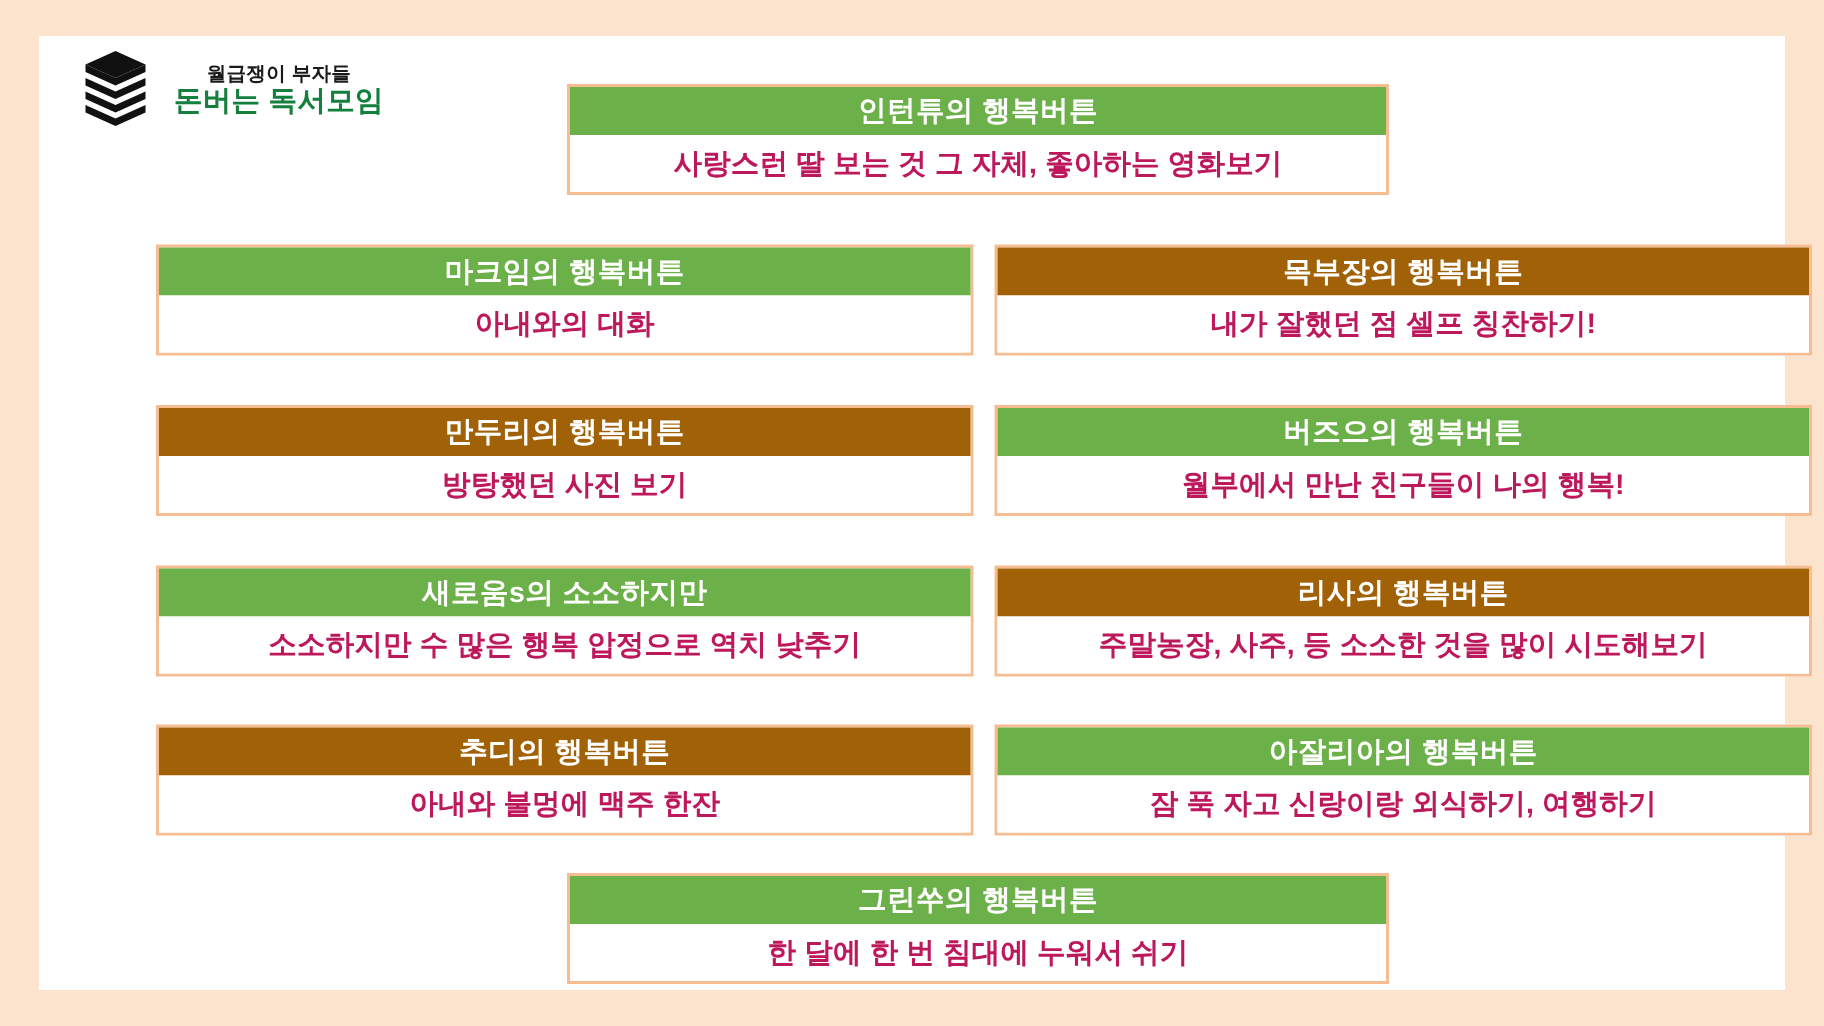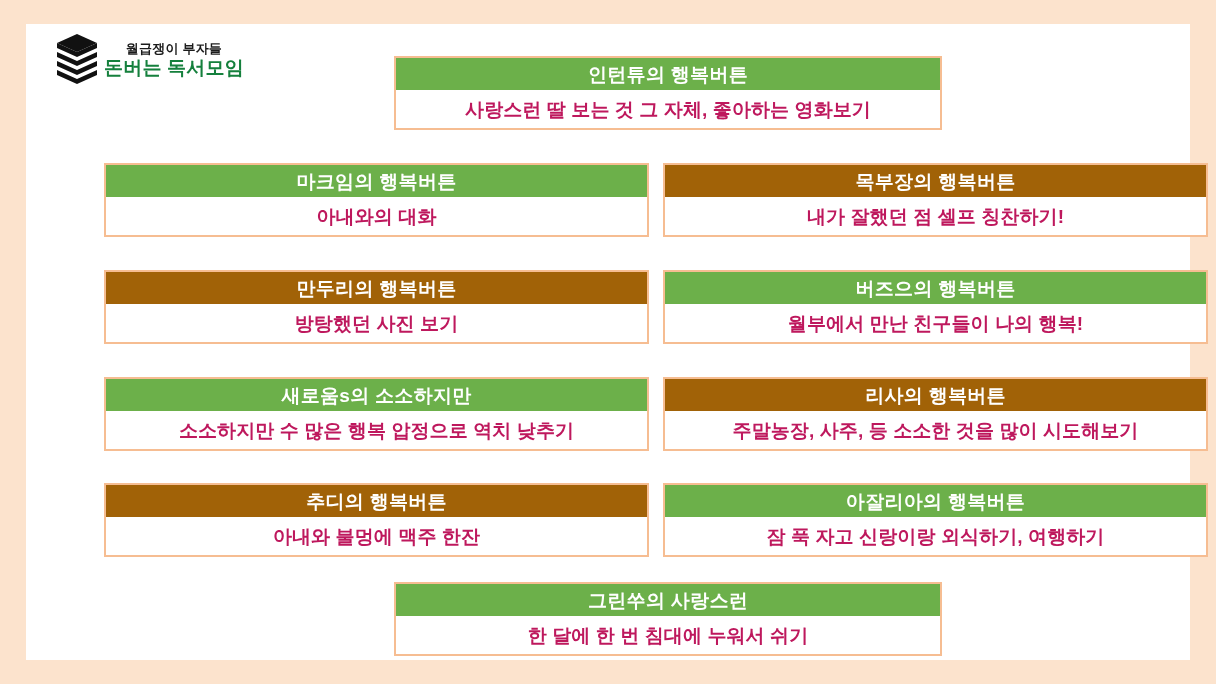--- a/index.html
+++ b/index.html
@@ -29,21 +29,21 @@
     background: #ffffff;
   }
 
   
   .brand {
     position: absolute;
     left: 28px;
     top: 8px;
     display: flex;
     align-items: center;
-    gap: 4px;
+    gap: 16px;
   }
   .brand-mark {
     width: 46px;
     height: 54px;
     flex: 0 0 auto;
     display: block;
   }
   .brand-text {
     display: flex;
     flex-direction: column;
@@ -99,21 +99,21 @@
     font-size: 19px;
     font-weight: 700;
     letter-spacing: .1px;
     line-height: 1;
     white-space: nowrap;
     overflow: hidden;
     padding: 0 6px;
   }
 
   
-  .card.wide  { left: 352px; width: 548px; margin-left: 16px; }
+  .card.wide  { left: 352px; width: 548px; }
   
   .card.col-l { left: 78px;  width: 545px; }
   
   .card.col-r { left: 637px; width: 545px; }
 
   .r1 { top: 32px;  }
   .r2 { top: 139px; }
   .r3 { top: 246px; }
   .r4 { top: 353px; }
   .r5 { top: 459px; }
@@ -180,18 +180,18 @@
       <div class="card-header orange">추디의 행복버튼</div>
       <div class="card-body">아내와 불멍에 맥주 한잔</div>
     </div>
 
     <div class="card col-r r5">
       <div class="card-header green">아잘리아의 행복버튼</div>
       <div class="card-body">잠 푹 자고 신랑이랑 외식하기, 여행하기</div>
     </div>
 
     <div class="card wide r6">
-      <div class="card-header green">그린쑤의 사랑스런</div>
+      <div class="card-header green">그린쑤의 행복버튼</div>
       <div class="card-body">한 달에 한 번 침대에 누워서 쉬기</div>
     </div>
 
   </div>
 </div>
 
 </body></html>

